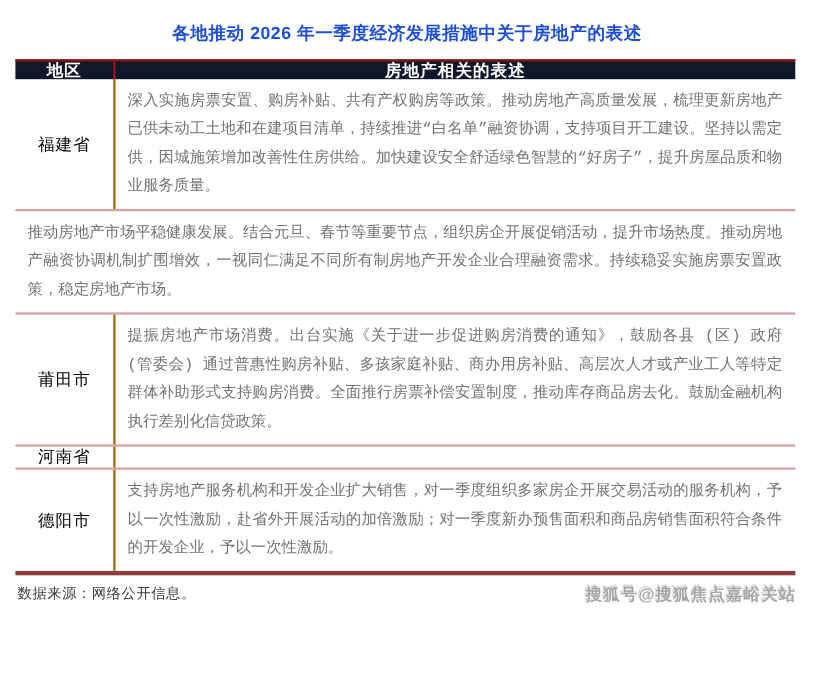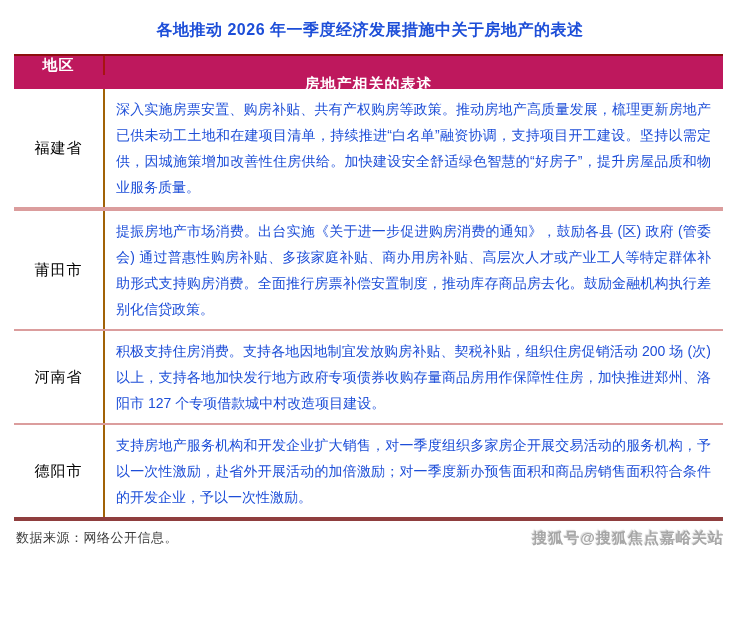--- a/index.html
+++ b/index.html
@@ -23,24 +23,23 @@
     color: #1d4ed8;
     letter-spacing: 0.5px;
     margin-bottom: 13px;
   }
   .policy-table {
     margin: 0 17px 0 14px;   
     border-bottom: 4px solid #8f3e3e;
   }
   .thead {
     display: flex;
-    background: #be185d;
+    background: #0f172a;
     border-top: 2px solid #8d0f0d;
-    height: 35px;
-    flex-direction: column;
+    height: 18px;
   }
   .th {
     color: #ffffff;
     font-weight: bold;
     font-size: 15px;
     display: flex;
     align-items: center;
     justify-content: center;
     letter-spacing: 1px;
   }
@@ -64,21 +63,22 @@
     color: #000000;
     letter-spacing: 1px;
     flex-shrink: 0;
   }
   .td-text {
     flex: 1;
     padding: 7px 12px 7px 11px;
     font-size: 14px;
     line-height: 26px;
     text-align: justify;
-    color: #1d4ed8;
+    color: #737373;
+    font-family: Liberation Mono, monospace;
   }
   .footer {
     display: flex;
     justify-content: space-between;
     align-items: flex-start;
     margin: 8px 16px 0 16px;
   }
   .source {
     font-size: 13px;
     color: #3c3c3c;
@@ -105,30 +105,30 @@
       <div class="th region-col">地区</div>
       <div class="th desc-col">房地产相关的表述</div>
     </div>
 
     <div class="trow">
       <div class="td-region">福建省</div>
       <div class="td-text">深入实施房票安置、购房补贴、共有产权购房等政策。推动房地产高质量发展，梳理更新房地产已供未动工土地和在建项目清单，持续推进“白名单”融资协调，支持项目开工建设。坚持以需定供，因城施策增加改善性住房供给。加快建设安全舒适绿色智慧的“好房子”，提升房屋品质和物业服务质量。</div>
     </div>
 
     <div class="trow">
+      <div class="td-text">推动房地产市场平稳健康发展。结合元旦、春节等重要节点，组织房企开展促销活动，提升市场热度。推动房地产融资协调机制扩围增效，一视同仁满足不同所有制房地产开发企业合理融资需求。持续稳妥实施房票安置政策，稳定房地产市场。</div>
     </div>
 
     <div class="trow">
       <div class="td-region">莆田市</div>
       <div class="td-text">提振房地产市场消费。出台实施《关于进一步促进购房消费的通知》，鼓励各县 (区) 政府 (管委会) 通过普惠性购房补贴、多孩家庭补贴、商办用房补贴、高层次人才或产业工人等特定群体补助形式支持购房消费。全面推行房票补偿安置制度，推动库存商品房去化。鼓励金融机构执行差别化信贷政策。</div>
     </div>
 
     <div class="trow">
       <div class="td-region">河南省</div>
-      <div class="td-text">积极支持住房消费。支持各地因地制宜发放购房补贴、契税补贴，组织住房促销活动 200 场 (次) 以上，支持各地加快发行地方政府专项债券收购存量商品房用作保障性住房，加快推进郑州、洛阳市 127 个专项借款城中村改造项目建设。</div>
     </div>
 
     <div class="trow">
       <div class="td-region">德阳市</div>
       <div class="td-text">支持房地产服务机构和开发企业扩大销售，对一季度组织多家房企开展交易活动的服务机构，予以一次性激励，赴省外开展活动的加倍激励；对一季度新办预售面积和商品房销售面积符合条件的开发企业，予以一次性激励。</div>
     </div>
 
   </div>
 
   <div class="footer">

